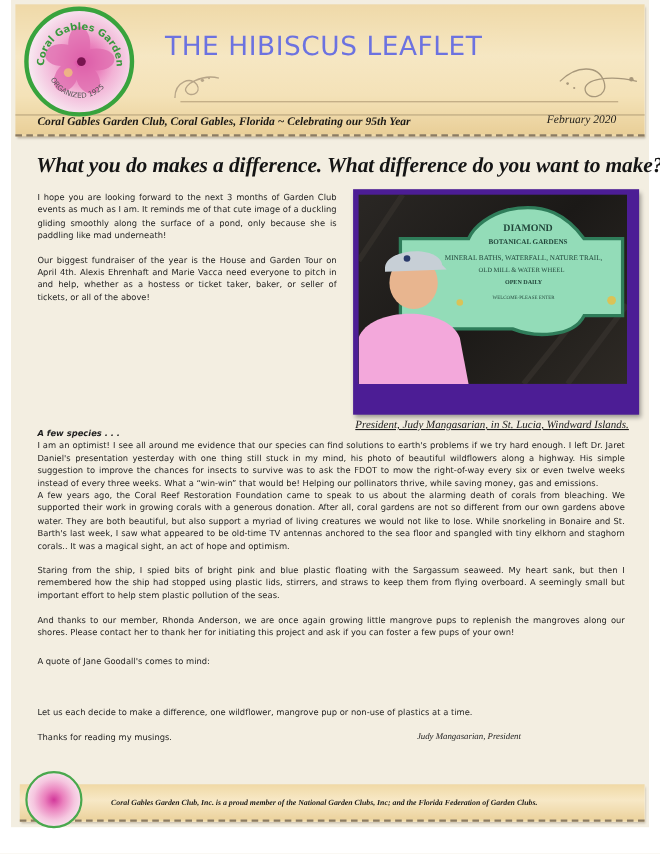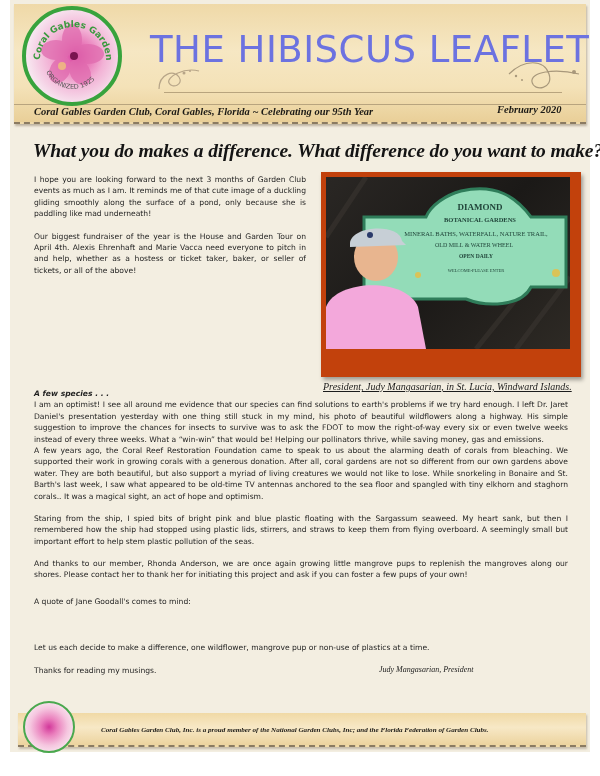--- a/index.html
+++ b/index.html
@@ -23,44 +23,44 @@
     .flourish-left { position: absolute; left: 140px; top: 55px; width: 50px; height: 35px; }
     .flourish-right { position: absolute; left: 490px; top: 50px; width: 80px; height: 40px; }
     .logo {
       position: absolute; left: 22px; top: 6px; width: 100px; height: 100px; border-radius: 50%;
       background: radial-gradient(circle at 55% 50%, #d2389a 0%, #e772b5 18%, #f2b1d5 40%, #f7e3ee 70%, #ffffff 100%);
       border: 4px solid #38a33d; box-sizing: border-box;
     }
     .logo svg { position: absolute; left: 0; top: 0; }
     .title {
       position: absolute; left: 150px; top: 28px; font-family: "DejaVu Sans", sans-serif;
-      font-size: 37px; color: #6c72e0; letter-spacing: 0.5px; white-space: nowrap;
+      font-size: 24px; color: #6c72e0; letter-spacing: 0.5px; white-space: nowrap;
     }
     .subtitle {
       position: absolute; left: 34px; top: 106px; font-family: "Liberation Serif", serif;
       font-style: italic; font-weight: bold; font-size: 10.5px; color: #1c1a16; white-space: nowrap;
     }
     .date {
       position: absolute; left: 497px; top: 104px; font-family: "Liberation Serif", serif;
-      font-style: italic; font-weight: bold; font-size: 10.5px; color: #1c1a16;
+      font-style: italic; font-weight: normal; font-size: 10.5px; color: #1c1a16;
     }
     .headline {
       position: absolute; left: 33px; top: 140px; font-family: "Liberation Serif", serif;
       font-style: italic; font-weight: bold; font-size: 19.5px; color: #141414; white-space: nowrap;
       letter-spacing: -0.1px;
     }
     .body-text {
       font-family: "DejaVu Sans", sans-serif; font-size: 7.6px; line-height: 11.4px; color: #1f1f1f;
     }
     .col-left { position: absolute; left: 34px; top: 174px; width: 272px; text-align: justify; }
     .col-left p { margin: 0 0 11px 0; }
     .full { position: absolute; left: 34px; width: 534px; text-align: justify; }
     .full p { margin: 0; }
     .photo-frame {
-      position: absolute; left: 321px; top: 172px; width: 260px; height: 205px; background: #c2410c;
+      position: absolute; left: 321px; top: 172px; width: 260px; height: 205px; background: #4c1d95;
       box-shadow: 2px 3px 4px rgba(0,0,0,0.35);
     }
     .photo {
       position: absolute; left: 5px; top: 5px; width: 244px; height: 172px; overflow: hidden;
       background: linear-gradient(135deg, #2a2724 0%, #1b1917 50%, #2e2a25 100%);
     }
     .caption {
       position: absolute; left: 323px; top: 381px; width: 260px; text-align: left;
       font-family: "Liberation Serif", serif; font-style: italic; font-size: 10px; color: #1c1c1c; white-space: nowrap; text-decoration: underline;
     }

